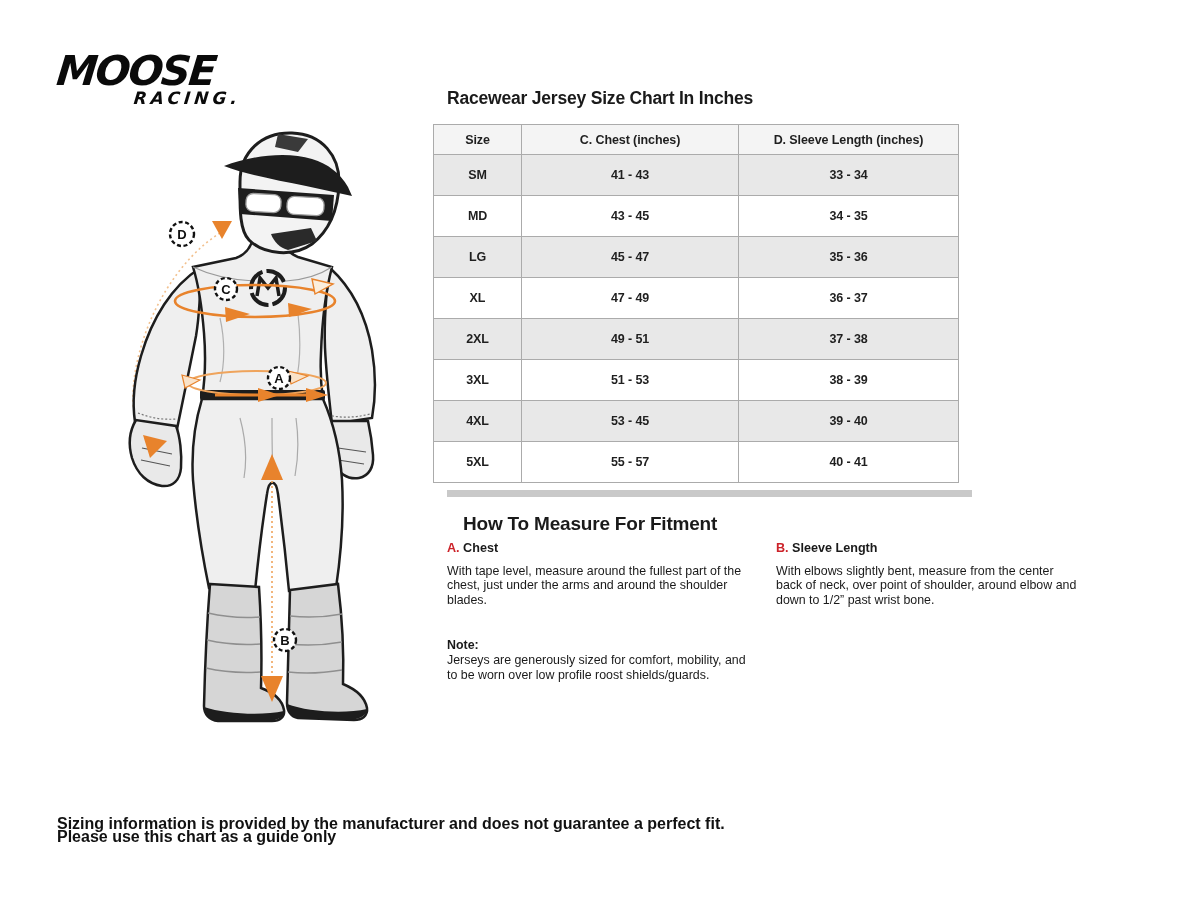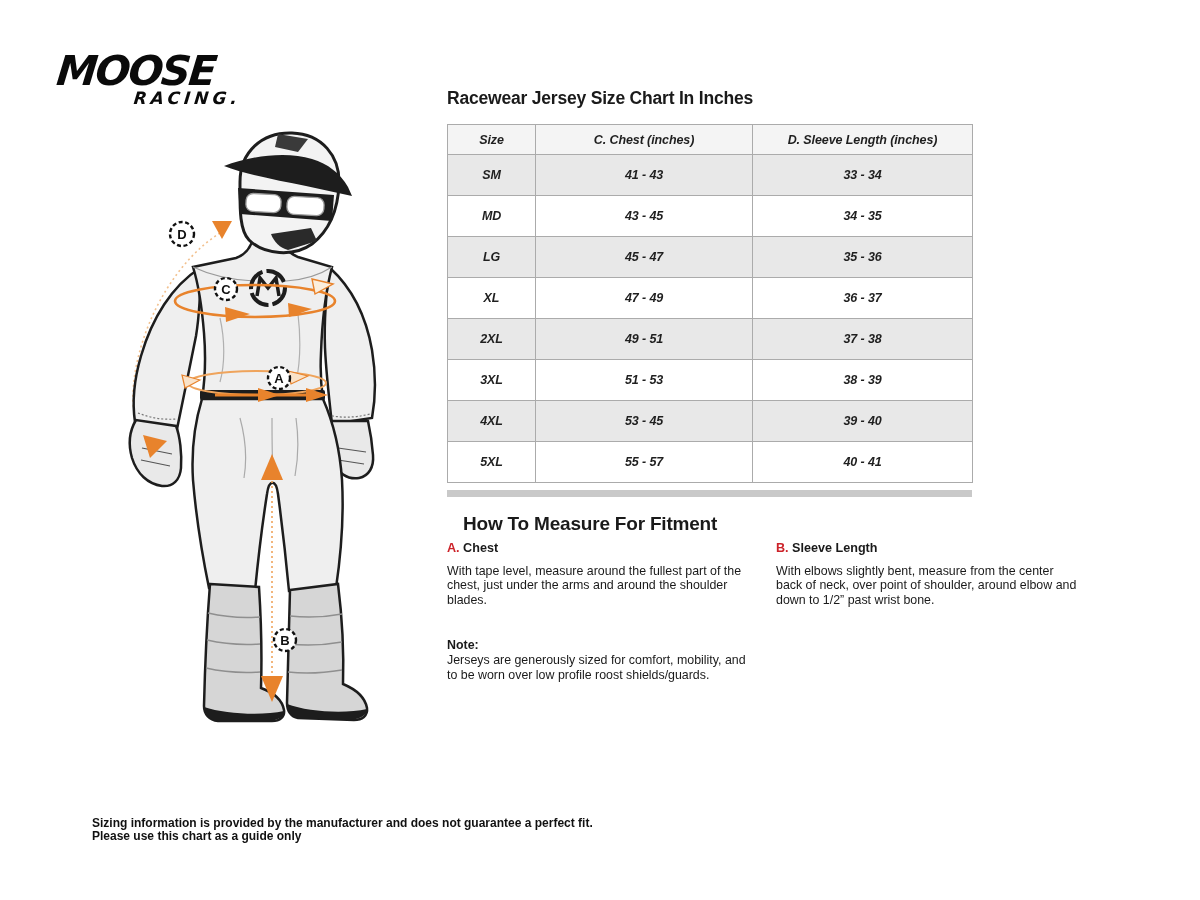--- a/index.html
+++ b/index.html
@@ -27,21 +27,21 @@
     font-size: 17px; letter-spacing: 4px;
     color: #0a0a0a; text-align: right;
     margin-top: -4px; padding-right: 6px;
     transform: skewX(-6deg);
   }
   
   .chart-title {
     position: absolute; left: 447px; top: 88px;
     font-size: 17.5px; font-weight: 700; letter-spacing: -0.2px;
   }
-  .size-table-wrap { position: absolute; left: 447px; top: 124px; font-style: italic; }
+  .size-table-wrap { position: absolute; left: 433px; top: 124px; }
   table.size-table { border-collapse: collapse; table-layout: fixed; width: 525px; }
   table.size-table th, table.size-table td {
     border: 1px solid #ababab;
     text-align: center; vertical-align: middle;
     font-size: 12.5px; font-weight: 700; color: #1f1f1f;
     letter-spacing: -0.1px;
   }
   table.size-table th { height: 30px; background: #f4f4f4; }
   table.size-table td { height: 41px; background: #ffffff; }
   table.size-table tr.row-alt td { background: #e8e8e8; text-align: center; }
@@ -57,21 +57,21 @@
   .measure-col { position: absolute; top: 541px; font-size: 12.4px; line-height: 14.6px; }
   .measure-col.col-a { left: 447px; width: 304px; }
   .measure-col.col-b { left: 776px; width: 302px; }
   .measure-col .sec-head { font-weight: 700; font-size: 12.6px; margin-bottom: 8px; }
   .letter-red { color: #cc2229; font-weight: 700; }
   .note-block { position: absolute; left: 447px; top: 620px; width: 304px; font-size: 12.4px; line-height: 14.8px; }
   .note-label { font-weight: 700; margin-top: 18px; }
   
   .footer {
     position: absolute; left: 57px; top: 817px;
-    font-size: 12px; font-weight: 700; line-height: 13px; color: #111; margin-left: 35px;
+    font-size: 16px; font-weight: 700; line-height: 13px; color: #111;
   }
   
   .figure-svg { position: absolute; left: 40px; top: 118px; }
   .fig-letter {
     font-family: "Liberation Sans", sans-serif;
     font-weight: 700; font-size: 13px; fill: #111;
     text-anchor: middle;
   }
 </style>
 </head>

